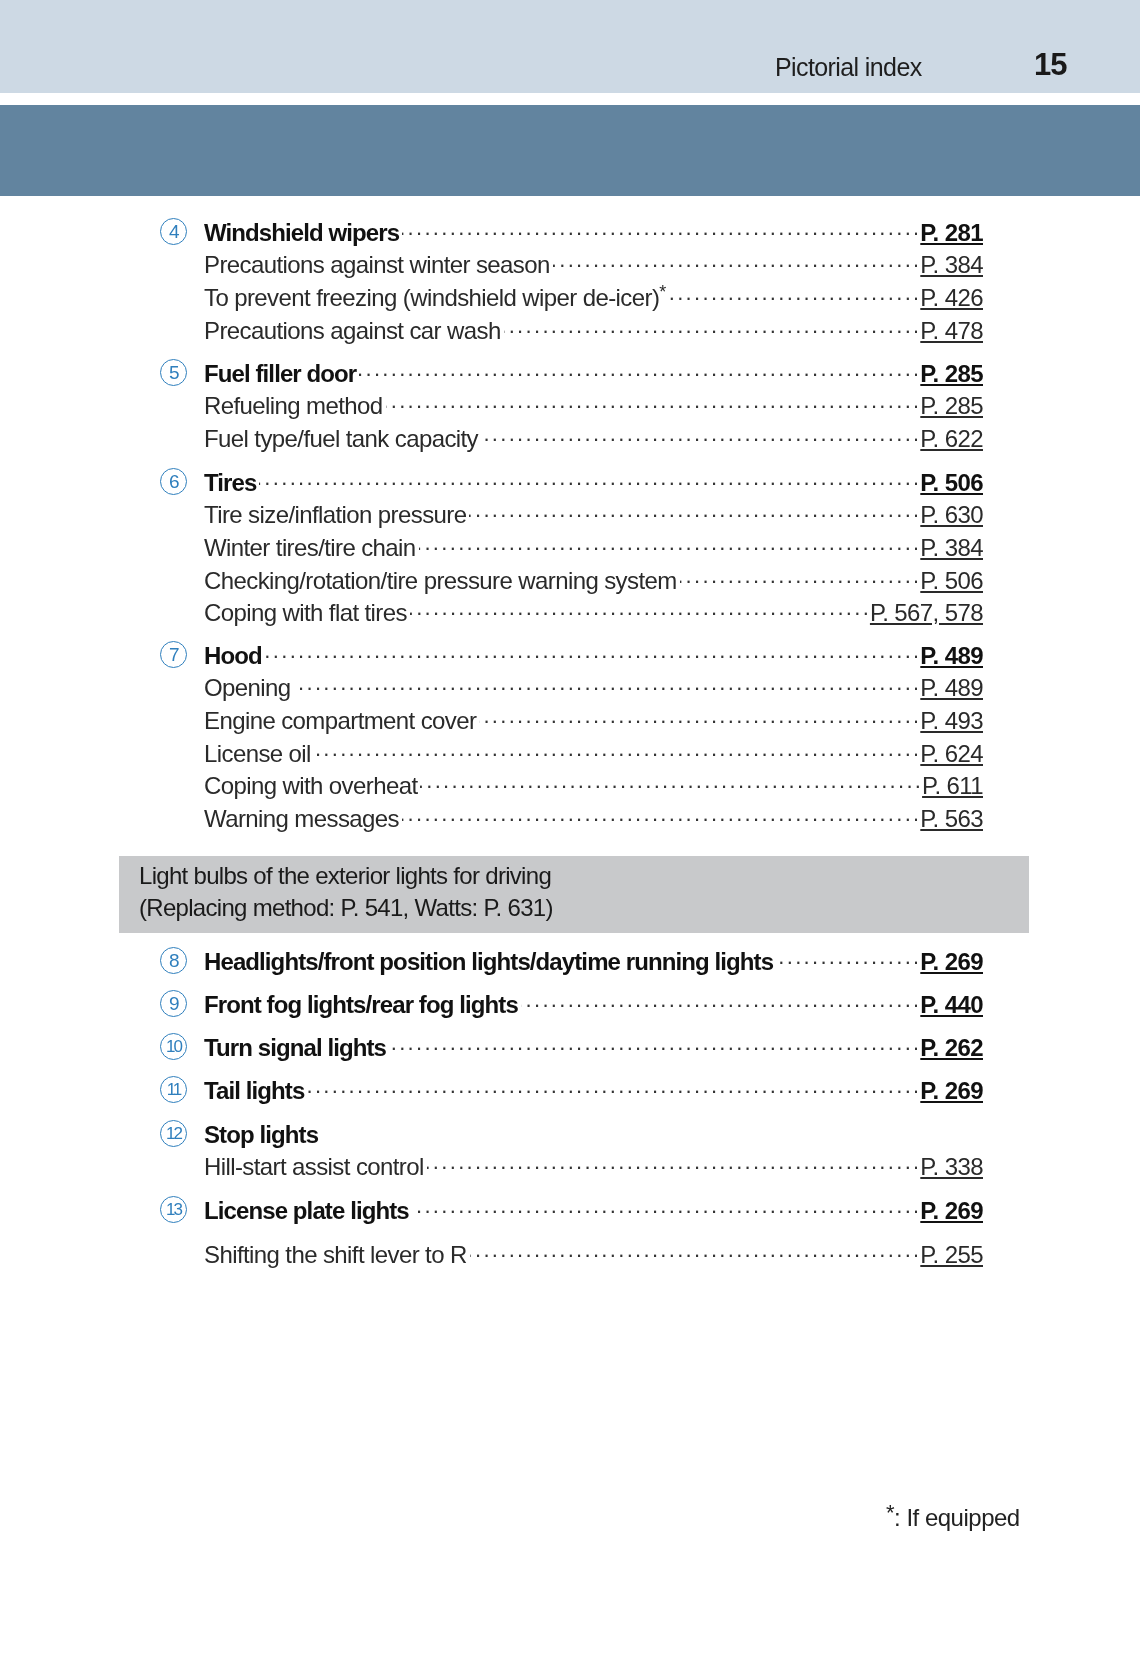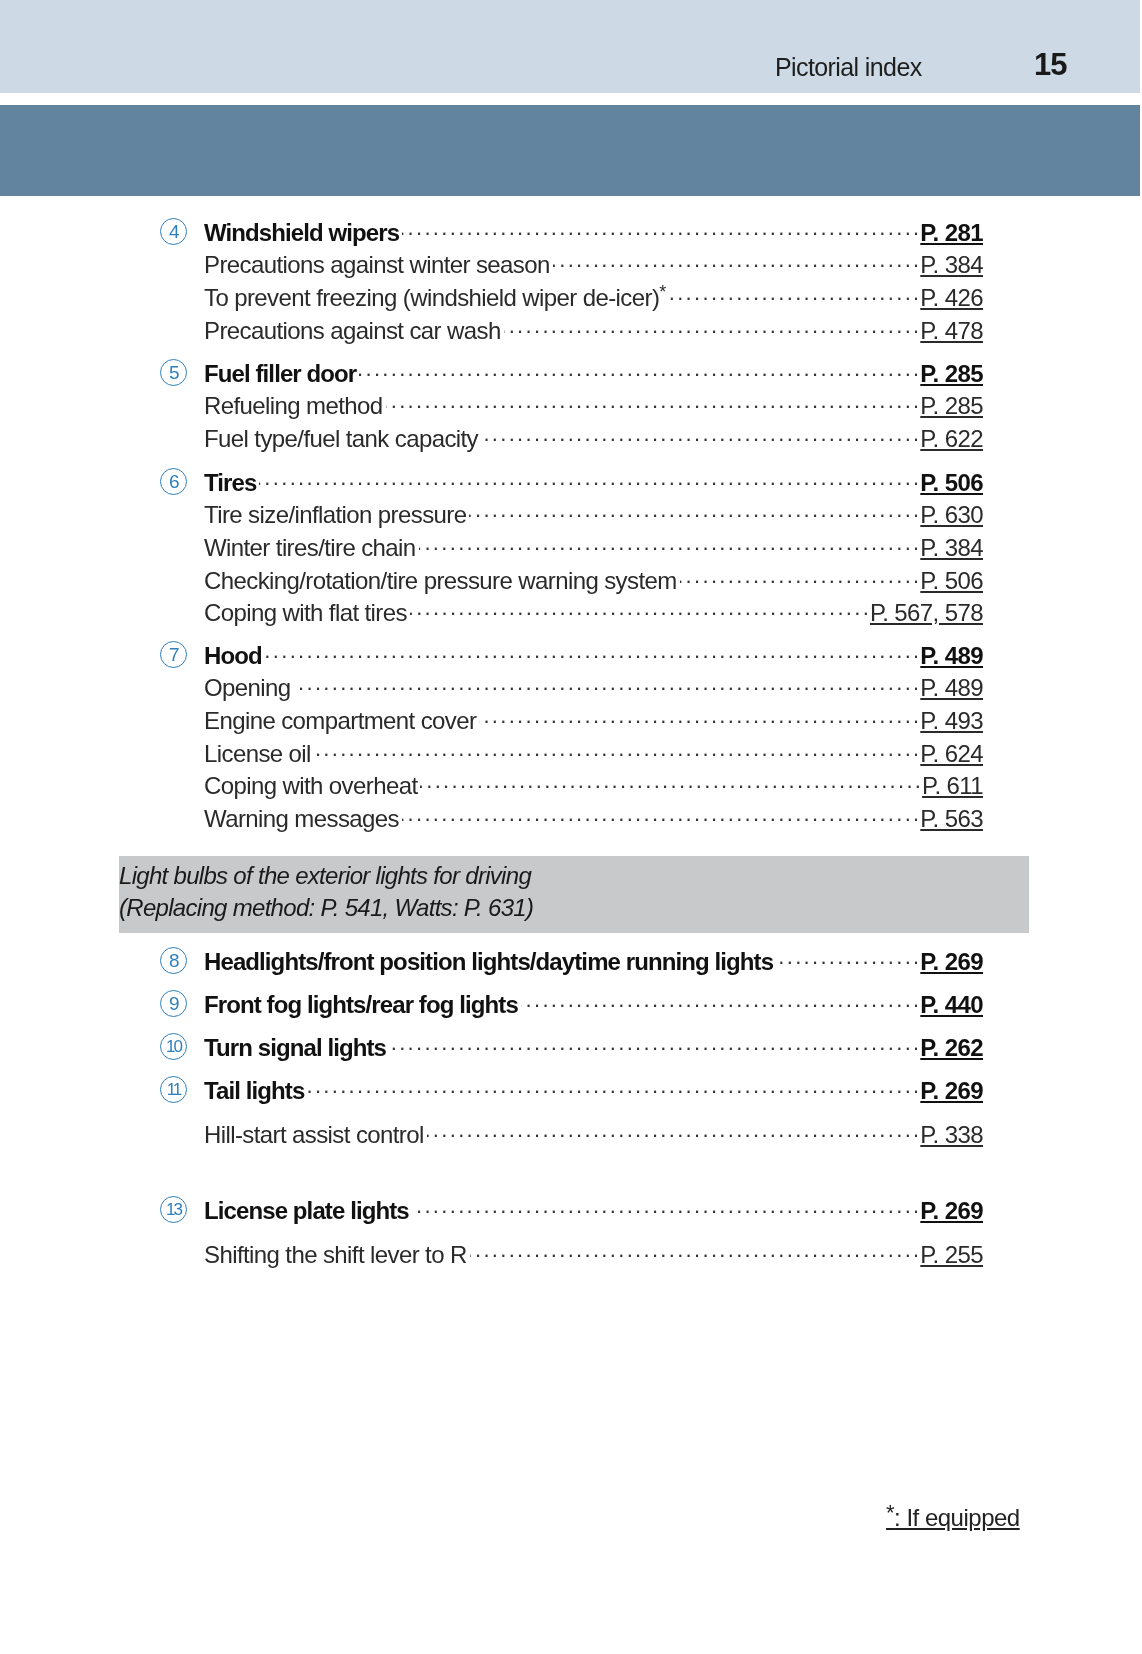--- a/index.html
+++ b/index.html
@@ -46,26 +46,26 @@
   .circle-num {
     position: absolute; left: 0; bottom: 2px; width: 27px; height: 27px;
     border: 1.5px solid #2f7fbd; border-radius: 50%; box-sizing: border-box;
     color: #2f7fbd; font-size: 19px; font-weight: normal; letter-spacing: -1.5px;
     display: flex; align-items: center; justify-content: center; line-height: 1;
   }
   .circle-num.two { font-size: 17px; letter-spacing: -2px; }
   .sup { font-size: 18px; vertical-align: 8px; }
   .info-box {
     position: absolute; left: 119px; top: 856px; width: 910px; height: 77px;
-    background: #c8c9cb; box-sizing: border-box; padding: 4px 0; font-style: italic;
+    background: #c8c9cb; box-sizing: border-box; padding: 4px 20px;
   }
   .info-box .line { font-size: 24px; letter-spacing: -0.7px; height: 32px; line-height: 32px; color: #1a1a1a; white-space: nowrap; }
   .footnote {
     position: absolute; left: 886px; top: 1500px; font-size: 24px;
-    letter-spacing: -0.5px; color: #222; text-decoration: underline;
+    letter-spacing: -0.5px; color: #222;
   }
   .footnote .star { font-size: 22px; vertical-align: 6px; }
 </style>
 </head>
 <body>
 
 <div class="band-light"></div>
 <div class="band-dark"></div>
 <div class="section-title">Pictorial index</div>
 <div class="page-number">15</div>
@@ -211,20 +211,24 @@
 <div class="group" style="top:1072px;">
   <div class="row main">
     <span class="circle-num two">11</span>
     <span class="label">Tail lights</span>
     <span class="dots"></span>
     <span class="page">P. 269</span>
   </div>
 </div>
 
 <div class="group" style="top:1116px;">
+  <div class="row main">
+    <span class="circle-num two">12</span>
+    <span class="label">Stop lights</span>
+  </div>
   <div class="row sub">
     <span class="label">Hill-start assist control</span>
     <span class="dots"></span>
     <span class="page">P. 338</span>
   </div>
 </div>
 
 <div class="group" style="top:1192px;text-align:right;">
   <div class="row main">
     <span class="circle-num two">13</span>

